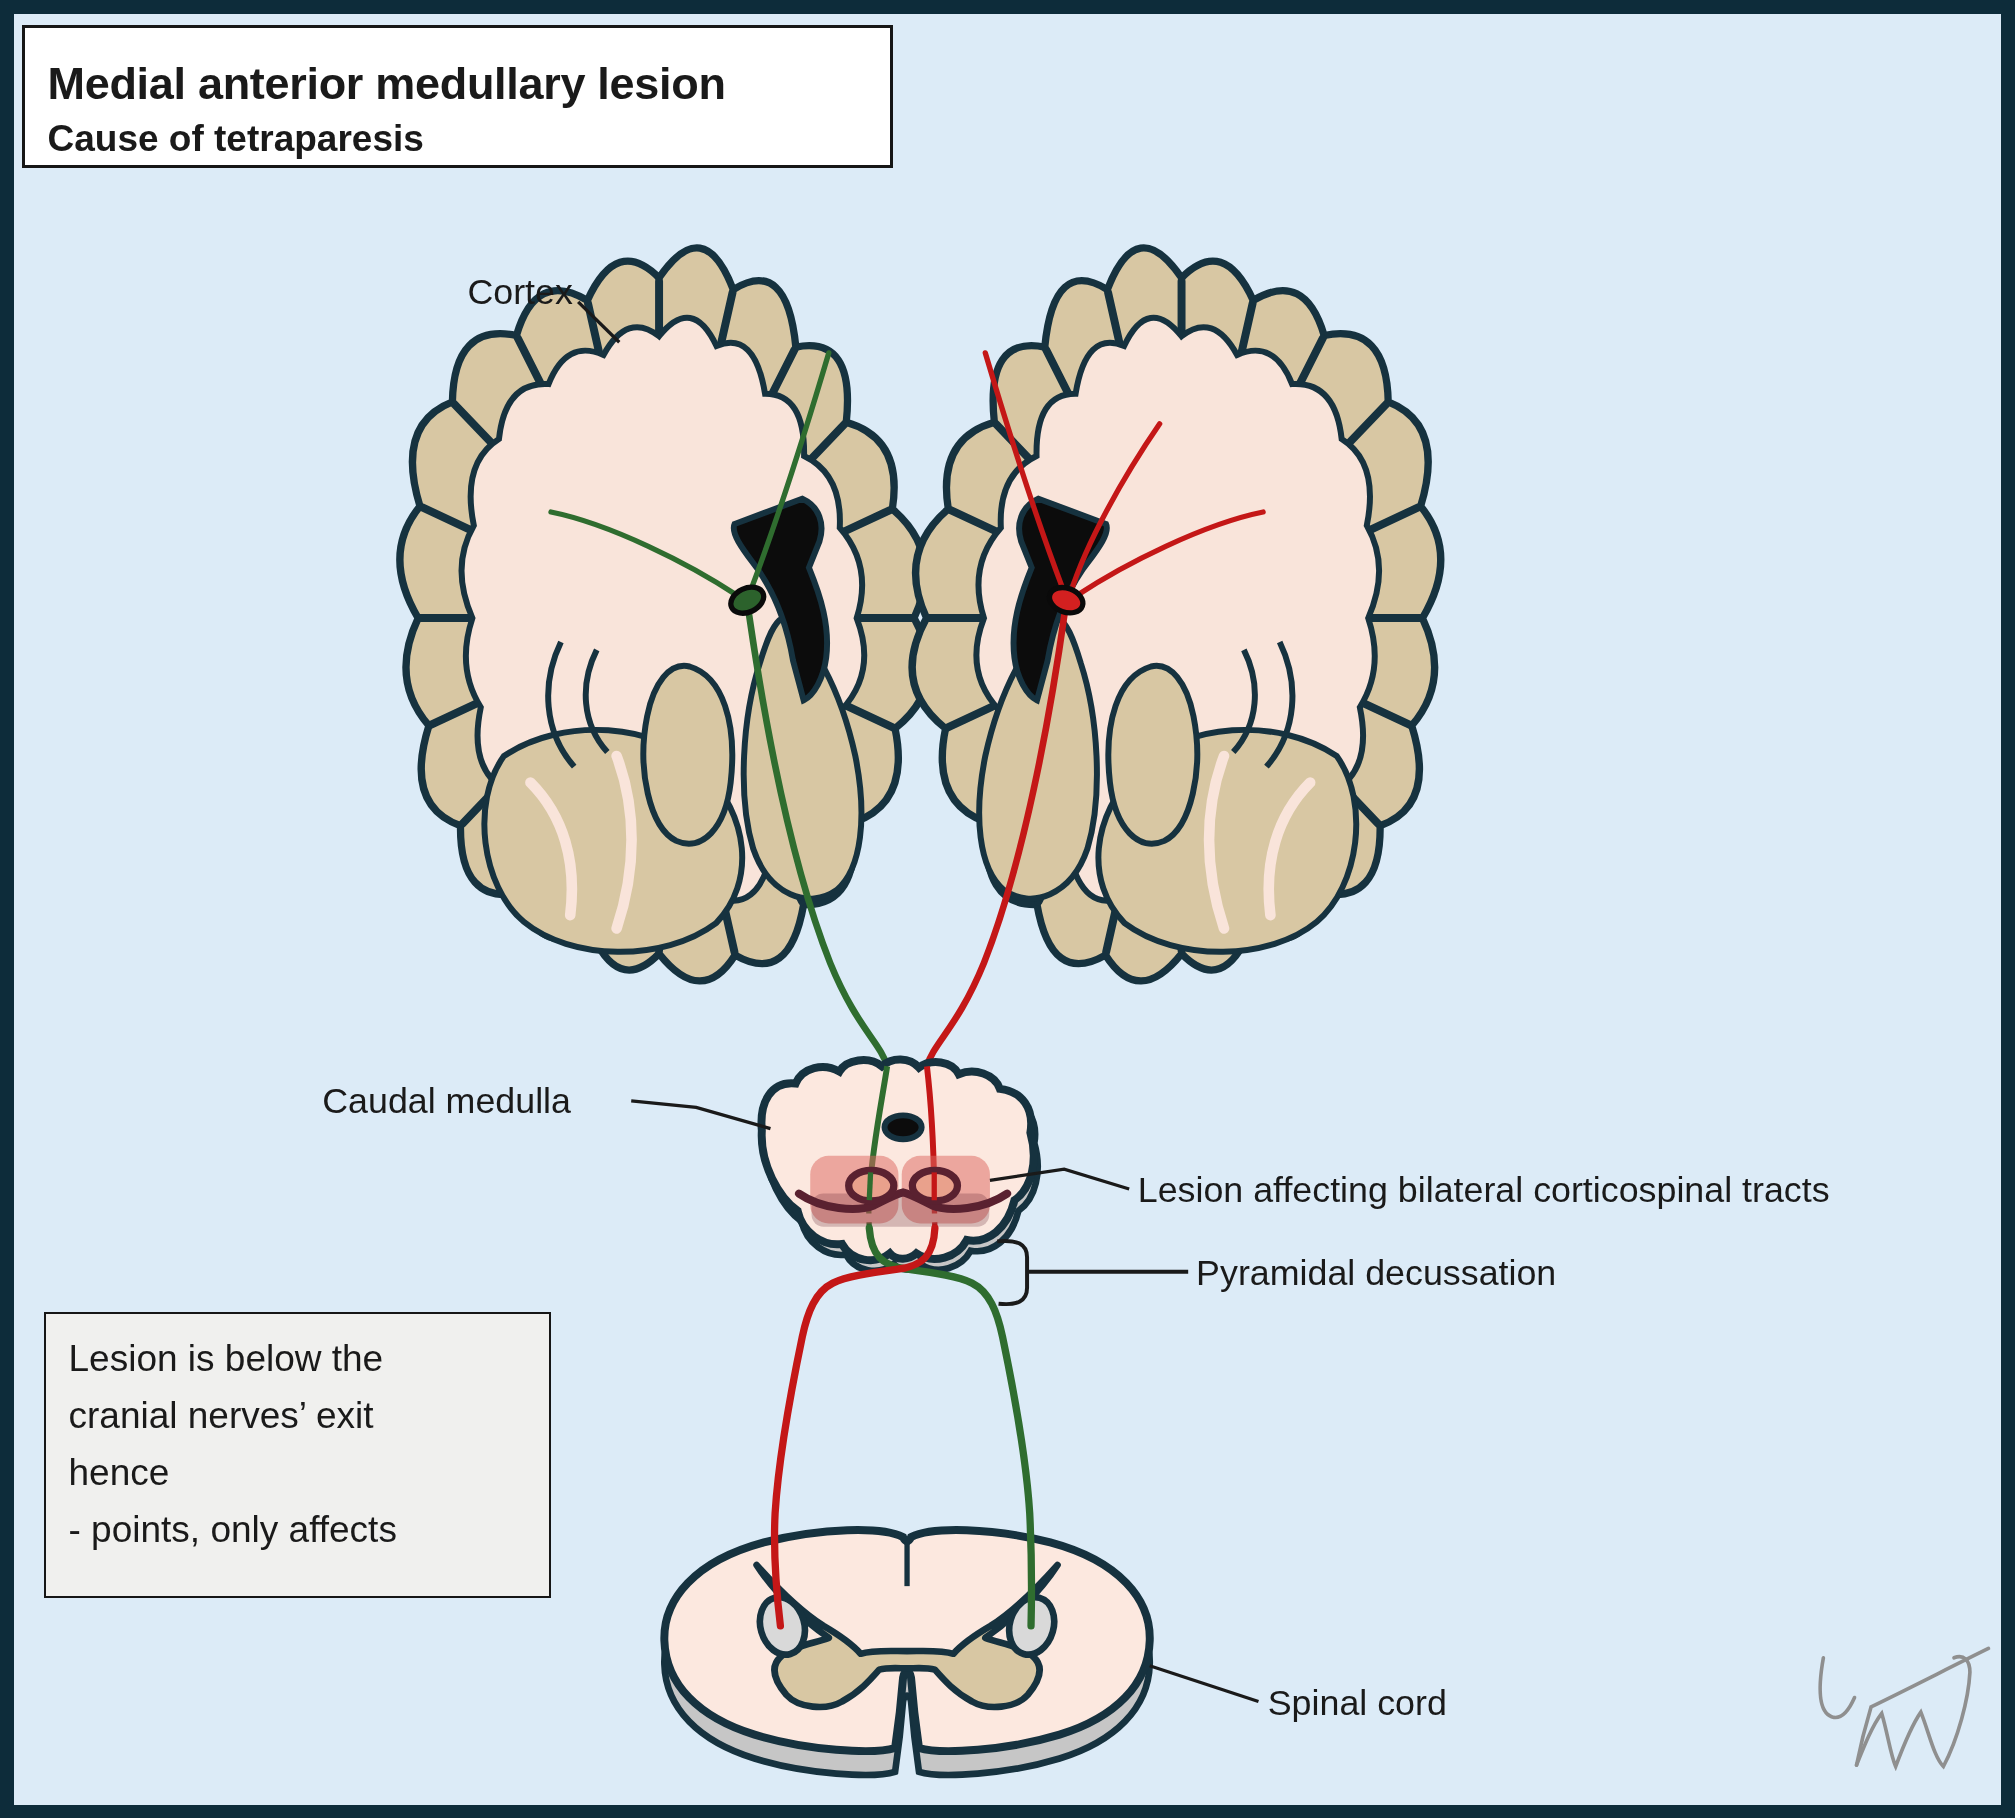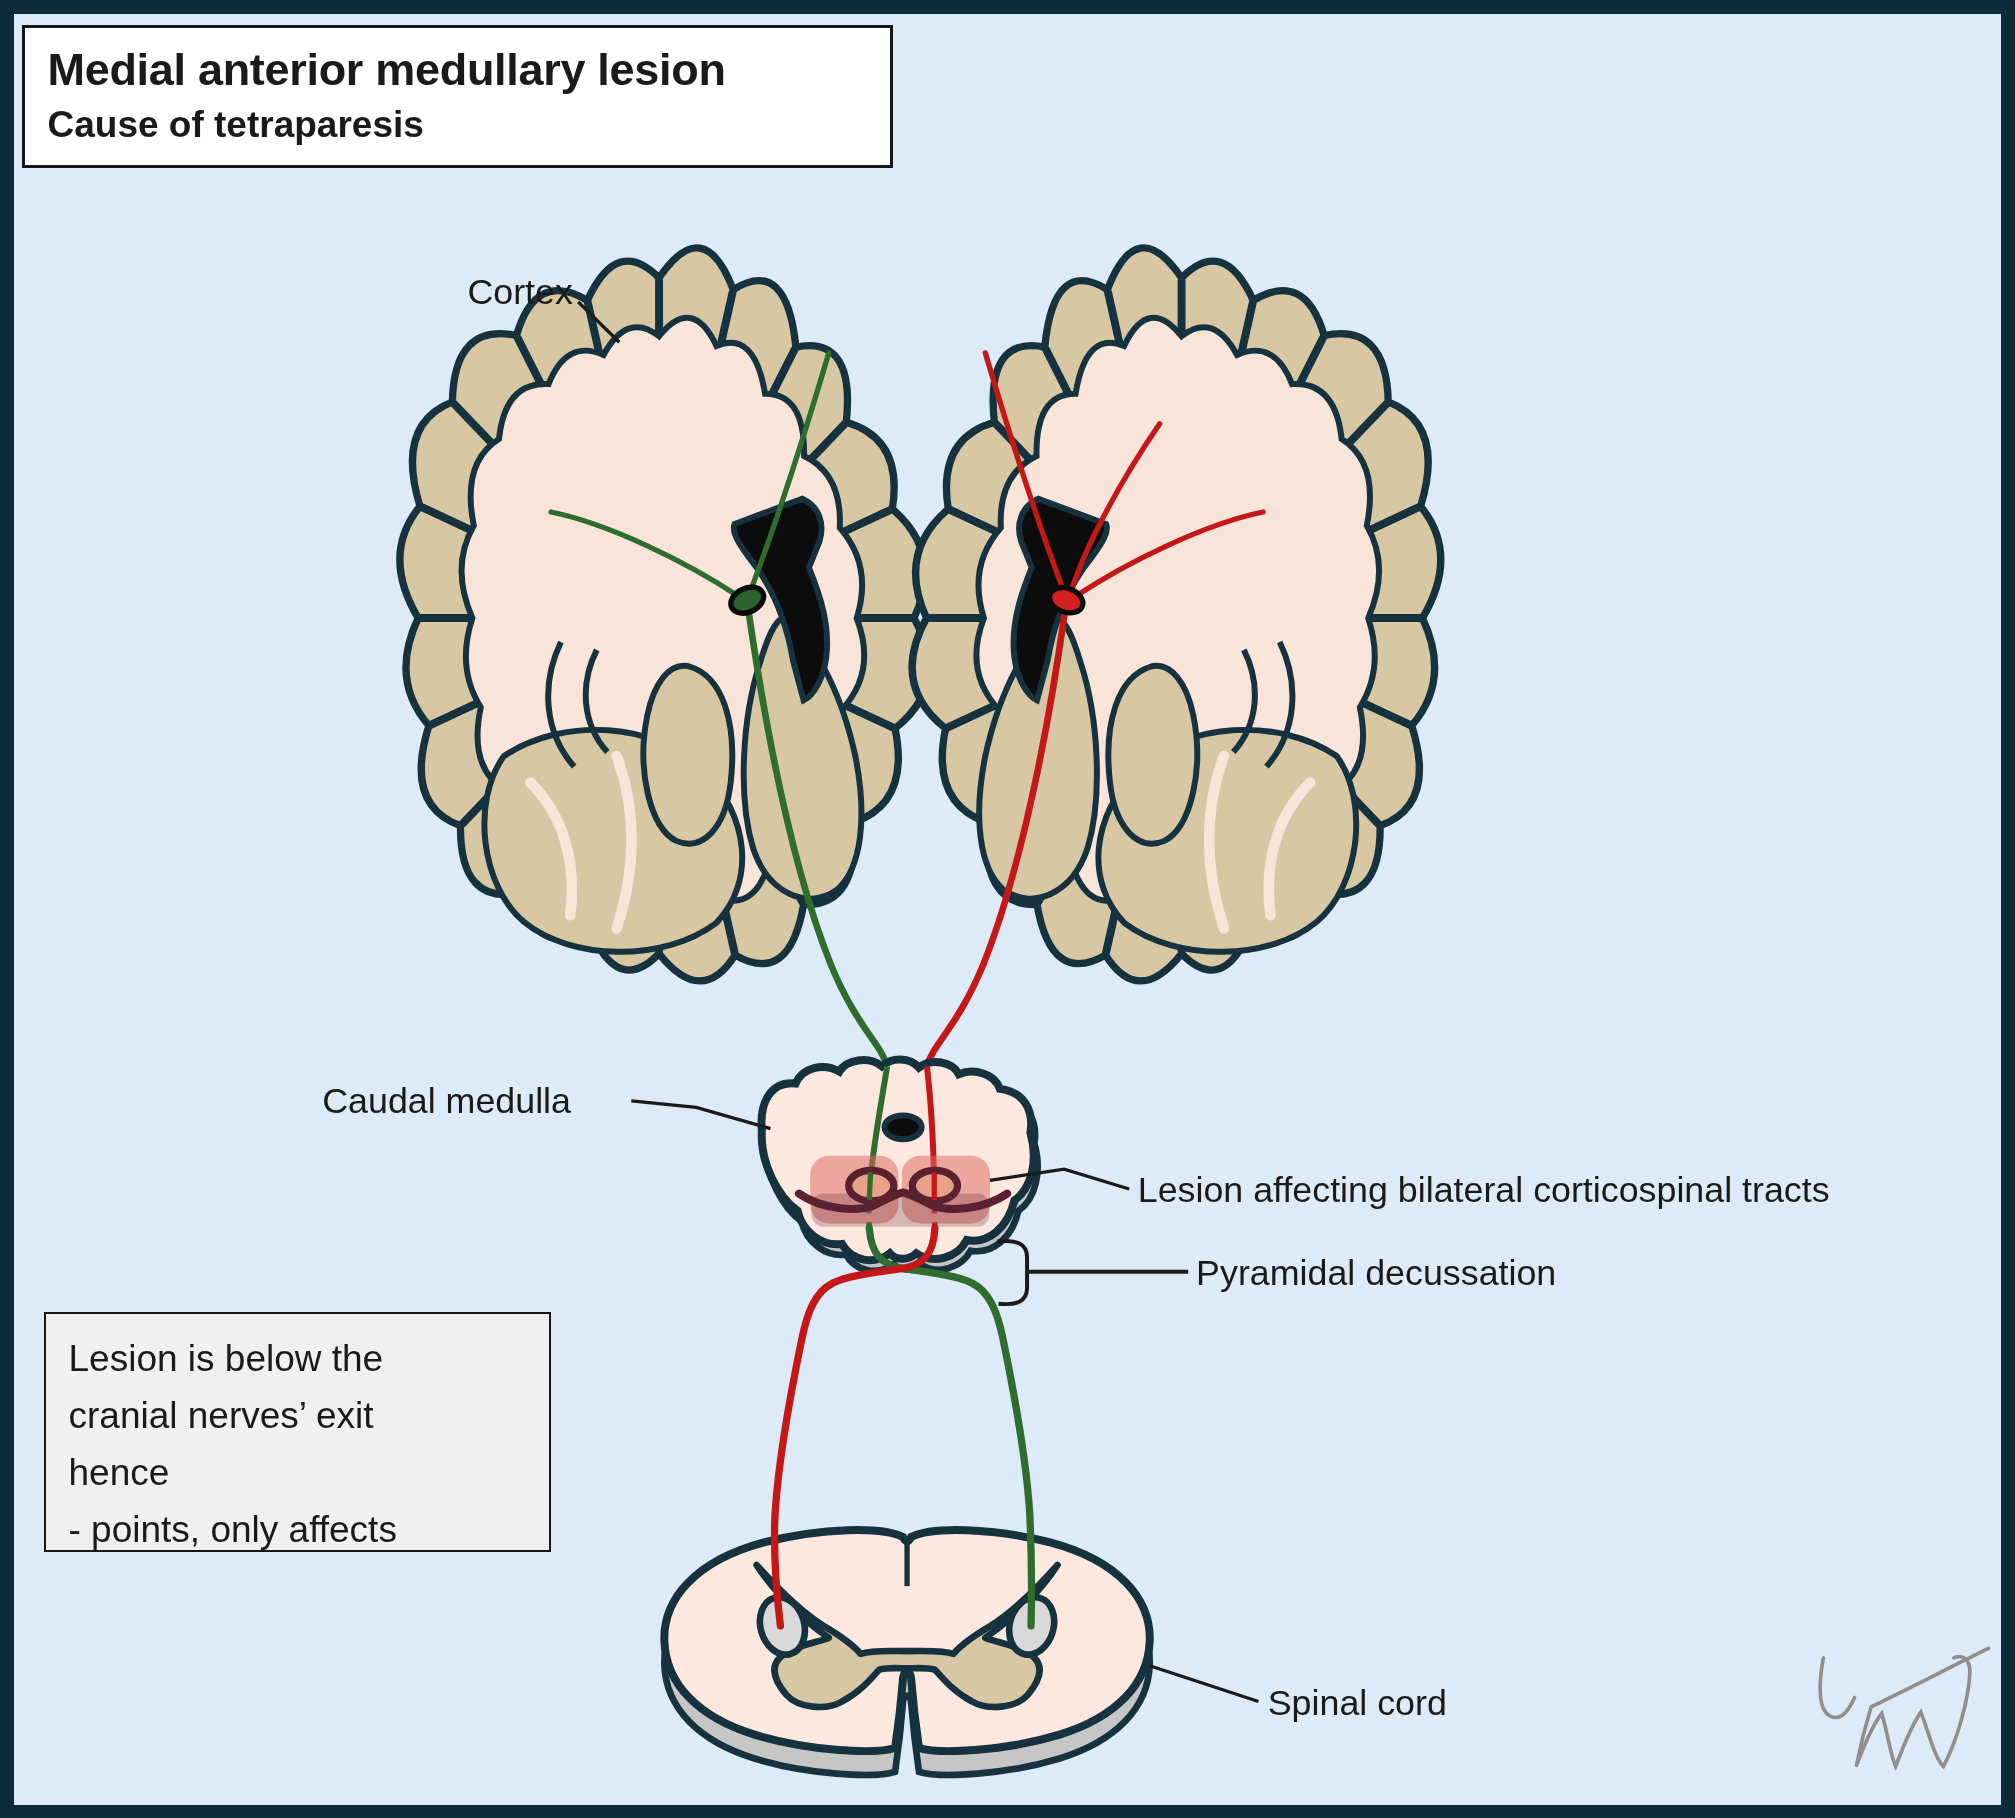--- a/index.html
+++ b/index.html
@@ -2,23 +2,23 @@
 <html style="--c-background: #dcebf7; --c-frame: #0d2c3a; --c-outline: #16323f; --c-cortex_tan: #d8c7a3; --c-white_matter_pink: #f9e4da; --c-ventricle_black: #0c0c0c; --c-left_tract_green: #2f6d2f; --c-left_tract_dot_green: #2c622c; --c-right_tract_red: #c41717; --c-right_tract_dot_red: #d32020; --c-lesion_salmon: #dd6a62; --c-lesion_maroon: #5a2130; --c-pyramid_fill: #e9a18c; --c-shadow_gray: #c6c6c6; --c-tract_oval_gray: #d9d9d9; --c-note_box_bg: #f0f0ee; --c-label_ink: #1a1a1a; --c-signature_gray: #8f8f8f;font-size:10.6px"><head>
 <meta charset="utf-8">
 <style>
   html,body{margin:0;padding:0;background:#fff;}
   .page{position:relative;width:2015px;height:1819px;background:var(--c-background,#dcebf7);overflow:hidden;
         font-family:"Liberation Sans", sans-serif;color:var(--c-label_ink,#1a1a1a);}
   .frame{position:absolute;inset:0;border:14.6px solid var(--c-frame,#0d2c3a);pointer-events:none;z-index:30;}
   svg.art{position:absolute;left:0;top:0;z-index:5;}
   .title-box{position:absolute;left:22px;top:24.5px;width:871px;height:143px;background:#ffffff;
              border:3.3px solid #161616;box-sizing:border-box;padding:17px 13.3px 0 22.5px;z-index:10;}
-  .title-box .title{font-size:45px;font-weight:700;line-height:1.12;letter-spacing:-0.3px;}
+  .title-box .title{font-size:45px;font-weight:700;line-height:1.12;letter-spacing:-0.3px;margin-top:14px;}
   .title-box .subtitle{font-size:37px;font-weight:700;margin-top:9.3px;}
-  .note-box{position:absolute;left:44px;top:1312px;width:507px;height:240px;background:var(--c-note_box_bg,#f0f0ee);
+  .note-box{position:absolute;left:44px;top:1312px;width:507px;height:286px;background:var(--c-note_box_bg,#f0f0ee);
             border:2.7px solid #161616;box-sizing:border-box;padding:16px 13.3px 0 22.5px;z-index:10;}
   .note-box .line{font-size:37px;line-height:57px;}
   text.lbl{font-size:54px;fill:var(--c-label_ink,#1a1a1a);}
   .ink{stroke:var(--c-outline,#16323f);}
   .tan{fill:var(--c-cortex_tan,#d8c7a3);}
 </style>
 </head>
 <body>
 
 <div class="page">

